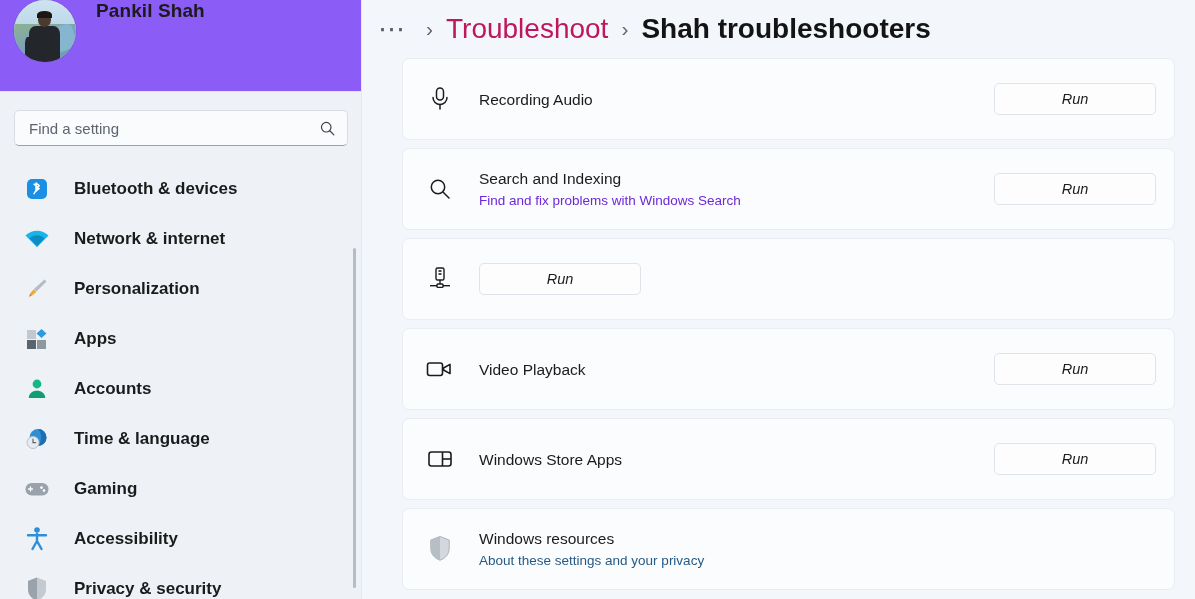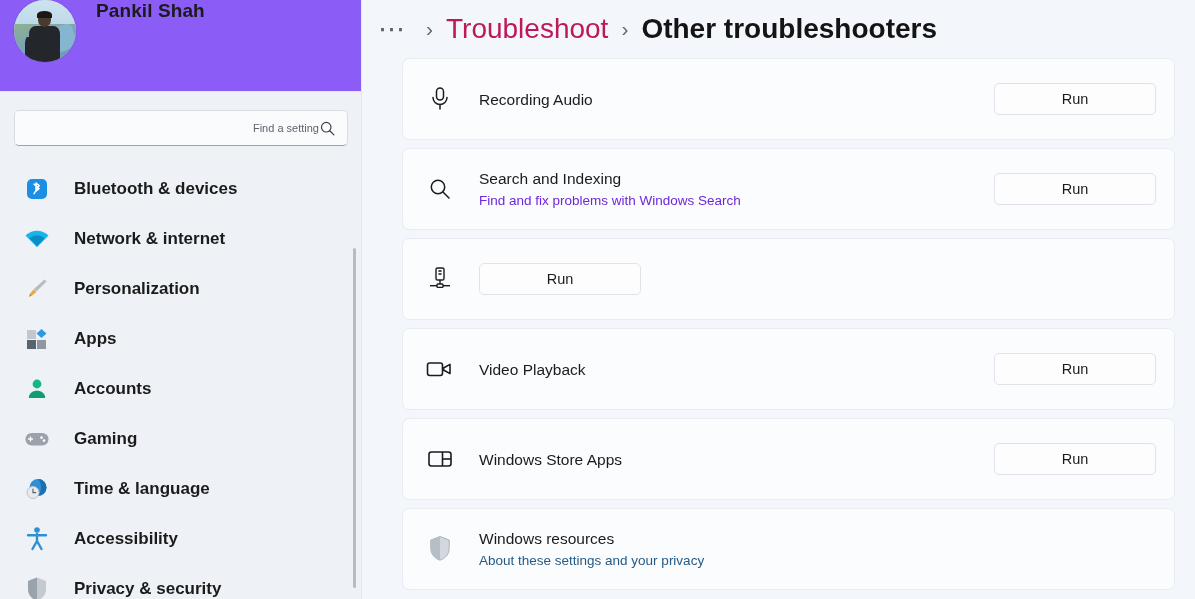--- a/index.html
+++ b/index.html
@@ -91,23 +91,22 @@
     border-bottom-color: #9aa2ab;
     border-radius: 5px;
     padding: 0 11px 0 14px;
   }
   .search-box input {
     flex: 1;
     border: none;
     outline: none;
     background: transparent;
     font-family: "Liberation Sans", sans-serif;
-    font-size: 11px;
-    color: #1b1b1b;
-    text-align: right;
+    font-size: 15px;
+    color: #1b1b1b;
   }
   .search-box input::placeholder { color: #5d6470; }
   .search-ico { width: 17px; height: 17px; flex: 0 0 17px; color:#3c4characters; }
 
   .nav { padding: 8px 0 0 0; }
   .nav-item {
     display: flex;
     align-items: center;
     height: 50px;
     padding-left: 24px;
@@ -210,20 +209,21 @@
     width: 162px;
     height: 32px;
     background: #fdfdfd;
     border: 1px solid #e0e4ea;
     border-radius: 5px;
     font-family: "Liberation Sans", sans-serif;
     font-size: 14.5px;
     color: #1b1b1b;
     cursor: default;
     flex: 0 0 162px;
+    font-style: italic;
   }
 </style>
 </head>
 <body>
 
 <div class="app">
 
   <div class="sidebar">
 
     <div class="profile">
@@ -299,44 +299,44 @@
           <svg width="24" height="24" viewBox="0 0 24 24">
               <circle cx="12" cy="7" r="4.4" fill="#13b886"></circle>
               <path d="M3.8 21c0-4.5 3.7-7.2 8.2-7.2s8.2 2.7 8.2 7.2z" fill="#0f9d74"></path>
             </svg>
         </span>
         <span class="nav-label">Accounts</span>
       </div>
 
       <div class="nav-item">
         <span class="nav-ico">
+          <svg width="26" height="26" viewBox="0 0 26 26">
+              <circle cx="14" cy="11.5" r="8.5" fill="#2f8fd6"></circle>
+              <path d="M14 3a8.5 8.5 0 010 17 13 13 0 000-17z" fill="#1f6fae"></path>
+              <circle cx="9" cy="16.5" r="6" fill="#e7ebef" stroke="#b9c1ca" stroke-width="1"></circle>
+              <path d="M9 13v3.6h2.6" fill="none" stroke="#5a646f" stroke-width="1.2" stroke-linecap="round"></path>
+            </svg>
+        </span>
+        <span class="nav-label">Time &amp; language</span>
+      </div>
+
+      <div class="nav-item">
+        <span class="nav-ico">
           <svg width="26" height="20" viewBox="0 0 26 20">
               <rect x="1.5" y="4" width="23" height="12.5" rx="6.2" fill="#9aa2ab"></rect>
               <path d="M6.5 8v4M4.5 10h4" stroke="#fff" stroke-width="1.3" stroke-linecap="round"></path>
               <circle cx="17.5" cy="8.6" r="1.3" fill="#fff"></circle>
               <circle cx="20" cy="11.6" r="1.3" fill="#fff"></circle>
             </svg>
         </span>
         <span class="nav-label">Gaming</span>
       </div>
 
       <div class="nav-item">
         <span class="nav-ico">
-          <svg width="26" height="26" viewBox="0 0 26 26">
-              <circle cx="14" cy="11.5" r="8.5" fill="#2f8fd6"></circle>
-              <path d="M14 3a8.5 8.5 0 010 17 13 13 0 000-17z" fill="#1f6fae"></path>
-              <circle cx="9" cy="16.5" r="6" fill="#e7ebef" stroke="#b9c1ca" stroke-width="1"></circle>
-              <path d="M9 13v3.6h2.6" fill="none" stroke="#5a646f" stroke-width="1.2" stroke-linecap="round"></path>
-            </svg>
-        </span>
-        <span class="nav-label">Time &amp; language</span>
-      </div>
-
-      <div class="nav-item">
-        <span class="nav-ico">
           <svg width="24" height="26" viewBox="0 0 24 26">
               <circle cx="12" cy="4" r="2.8" fill="#2f8fd6"></circle>
               <path d="M3 9.2h18M12 8v8M12 15l-4.5 8M12 15l4.5 8" stroke="#2f8fd6" stroke-width="2.4" stroke-linecap="round" fill="none"></path>
             </svg>
         </span>
         <span class="nav-label">Accessibility</span>
       </div>
 
       <div class="nav-item">
         <span class="nav-ico">
@@ -354,21 +354,21 @@
     <div class="sidebar-edge"></div>
   </div>
 
   <div class="main">
 
     <div class="breadcrumb">
       <span class="crumb-dots">⋯</span>
       <span class="crumb-sep">›</span>
       <span class="crumb-link">Troubleshoot</span>
       <span class="crumb-sep">›</span>
-      <span class="crumb-current">Other troubleshooters</span>
+      <span class="crumb-current">Shah troubleshooters</span>
     </div>
 
     <div class="cards">
 
       <div class="card">
         <span class="card-ico">
           <svg width="22" height="26" viewBox="0 0 22 26" fill="none" stroke="#1b1b1b" stroke-width="1.5">
               <rect x="7.5" y="2" width="7" height="12" rx="3.5"></rect>
               <path d="M4 11.5a7 7 0 0014 0" stroke-linecap="round"></path>
               <line x1="11" y1="18.5" x2="11" y2="23" stroke-linecap="round"></line>

